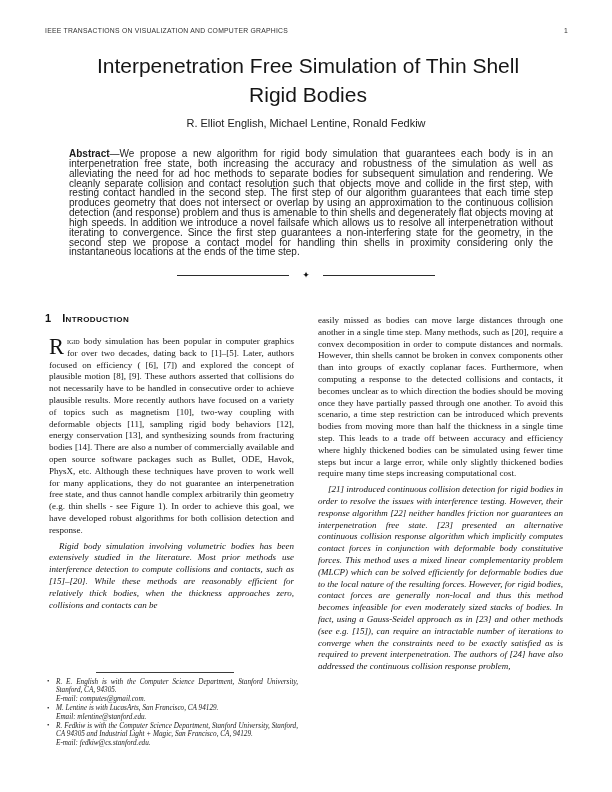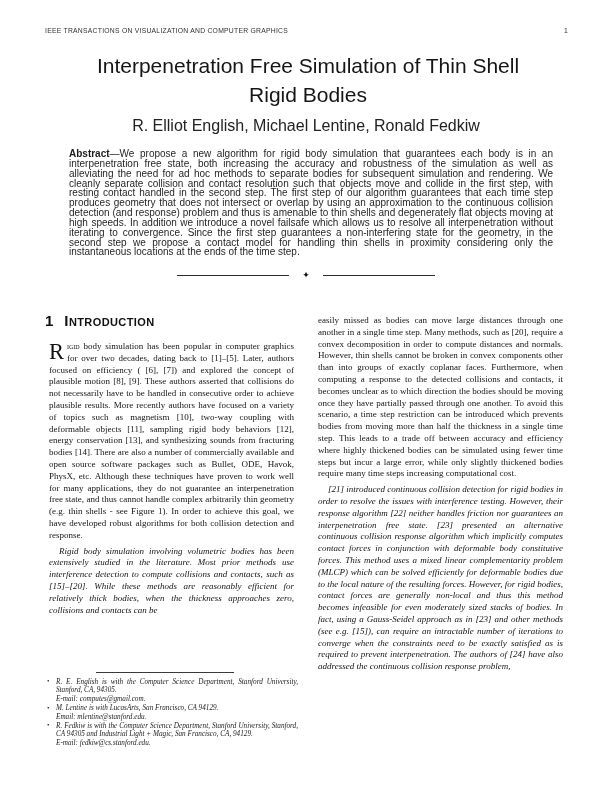--- a/index.html
+++ b/index.html
@@ -34,21 +34,21 @@
     font-weight: 400;
     font-size: 21px;
     line-height: 28.5px;
     color: #151515;
   }
   .paper-authors {
     position: absolute;
     top: 117px; left: 0; right: 0;
     text-align: center;
     font-family: "Liberation Sans", sans-serif;
-    font-size: 16px;
+    font-size: 11px;
     color: #222222;
   }
 
   
   .abstract-block {
     position: absolute;
     top: 149px; left: 69px; width: 484px;
     font-family: "Liberation Sans", sans-serif;
     font-size: 10px;
     line-height: 9.85px;
@@ -85,21 +85,21 @@
     gap: 16px;
   }
   .col {
     width: 253px;
     display: flex;
     flex-direction: column;
   }
   .section-heading {
     font-family: "Liberation Sans", sans-serif;
     font-weight: bold;
-    font-size: 15px;
+    font-size: 11px;
     color: #111;
     margin: 1px 0 8px 0;
   }
   .section-number { display: inline-block; margin-right: 11px; }
   .section-title { font-variant: small-caps; letter-spacing: 0.4px; }
 
   .body-par {
     font-size: 9px;
     line-height: 11.8px;
     text-align: justify;

